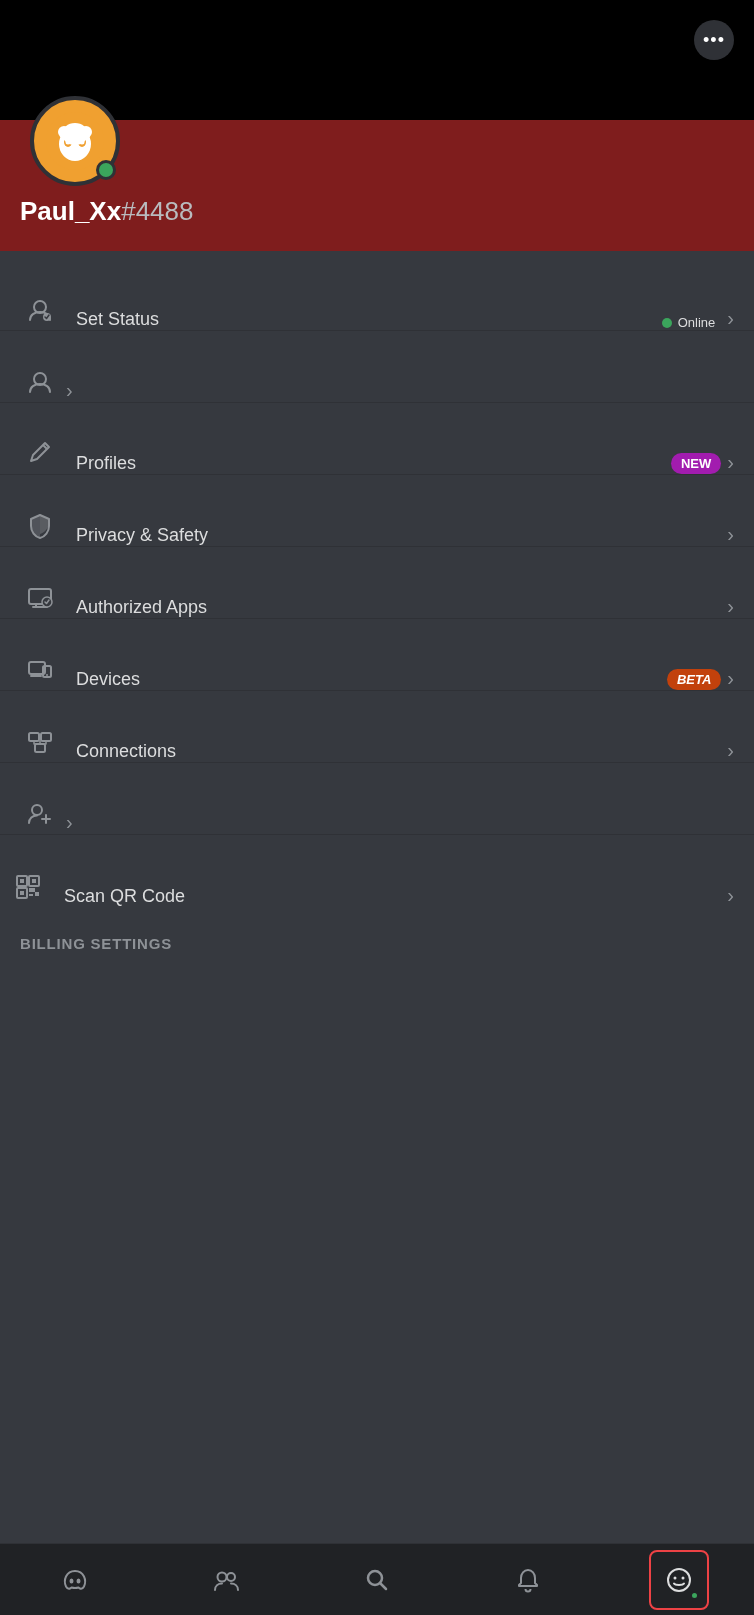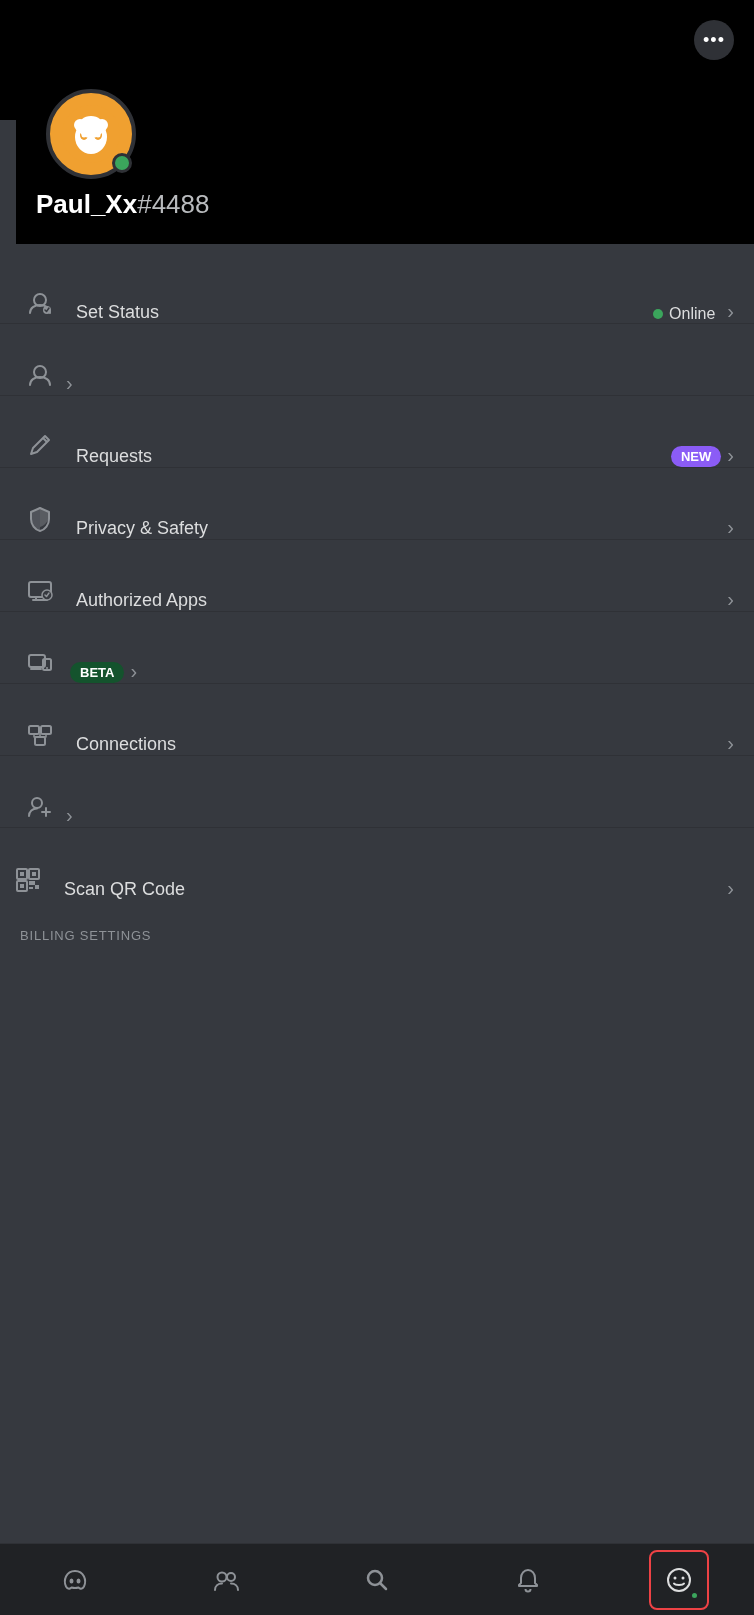--- a/index.html
+++ b/index.html
@@ -33,24 +33,23 @@
     }
     .more-dots {
       color: #fff;
       font-size: 18px;
       letter-spacing: 1px;
       line-height: 1;
     }
 
     
     .profile-info {
-      background-color: #000000;
-      padding: 9px 20px 24px 20px;
-      position: relative;
-      margin-left: 16px;
+      background-color: #7f1d1d;
+      padding: 16px 20px 24px 20px;
+      position: relative;
     }
     .avatar-wrap {
       position: relative;
       display: inline-block;
       margin-top: -40px;
       margin-left: 10px;
     }
     .avatar-circle {
       width: 90px;
       height: 90px;
@@ -118,52 +117,53 @@
       margin-left: 16px;
     }
     .menu-badge {
       padding: 3px 10px;
       border-radius: 20px;
       font-size: 13px;
       font-weight: 700;
       margin-left: 10px;
     }
     .badge-new {
-      background-color: #8b5cf6;
+      background-color: #a21caf;
       color: #fff;
     }
     .badge-beta {
-      background-color: #14532d;
+      background-color: #c2410c;
       color: #fff;
+      font-style: italic;
     }
     .menu-status {
       display: flex;
       align-items: center;
       gap: 6px;
       color: #dcddde;
-      font-size: 16px;
+      font-size: 13px;
       margin-right: 6px;
     }
     .status-dot {
       width: 10px;
       height: 10px;
       border-radius: 50%;
       background-color: #3ba55c;
     }
     .menu-chevron {
       color: #8e9297;
       font-size: 20px;
       margin-left: 6px;
     }
 
     
     .section-header {
       padding: 20px 20px 8px 20px;
-      font-size: 13px;
-      font-weight: 400;
+      font-size: 15px;
+      font-weight: 700;
       color: #8e9297;
       letter-spacing: 0.8px;
       text-transform: uppercase;
       background-color: #36393f;
     }
 
     
     .bottom-nav {
       position: fixed;
       bottom: 0;
@@ -272,21 +272,21 @@
     <span class="menu-chevron">›</span>
   </div>
 
   <div class="menu-item">
     <div class="menu-icon">
       <svg width="26" height="26" viewBox="0 0 26 26" fill="none">
         <path d="M4 20l2-6L18 2l4 4L10 18l-6 2z" stroke="#8e9297" stroke-width="2" fill="none" stroke-linejoin="round"></path>
         <path d="M16 4l4 4" stroke="#8e9297" stroke-width="2"></path>
       </svg>
     </div>
-    <span class="menu-label">Requests</span>
+    <span class="menu-label">Profiles</span>
     <span class="menu-badge badge-new">NEW</span>
     <span class="menu-chevron">›</span>
   </div>
 
   <div class="menu-item">
     <div class="menu-icon">
       <svg width="26" height="26" viewBox="0 0 26 26" fill="none">
         <path d="M13 2L4 6v7c0 5.5 3.8 10.7 9 12 5.2-1.3 9-6.5 9-12V6l-9-4z" stroke="#8e9297" stroke-width="2" fill="none" stroke-linejoin="round"></path>
         <path d="M13 2L4 6v7c0 5.5 3.8 10.7 9 12" stroke="none" fill="#8e9297" fill-opacity="0.3"></path>
 
@@ -313,20 +313,21 @@
 
   <div class="menu-item">
     <div class="menu-icon">
       <svg width="26" height="26" viewBox="0 0 26 26" fill="none">
         <rect x="2" y="5" width="16" height="12" rx="2" stroke="#8e9297" stroke-width="2" fill="none"></rect>
         <path d="M6 17v2M12 17v2M4 19h10" stroke="#8e9297" stroke-width="2" stroke-linecap="round"></path>
         <rect x="16" y="9" width="8" height="11" rx="1.5" stroke="#8e9297" stroke-width="2" fill="none"></rect>
         <circle cx="20" cy="18" r="1" fill="#8e9297"></circle>
       </svg>
     </div>
+    <span class="menu-label">Devices</span>
     <span class="menu-badge badge-beta">BETA</span>
     <span class="menu-chevron">›</span>
   </div>
 
   <div class="menu-item">
     <div class="menu-icon">
       <svg width="26" height="26" viewBox="0 0 26 26" fill="none">
         <rect x="2" y="4" width="10" height="8" rx="1.5" stroke="#8e9297" stroke-width="2" fill="none"></rect>
         <rect x="14" y="4" width="10" height="8" rx="1.5" stroke="#8e9297" stroke-width="2" fill="none"></rect>
         <rect x="8" y="15" width="10" height="8" rx="1.5" stroke="#8e9297" stroke-width="2" fill="none"></rect>

